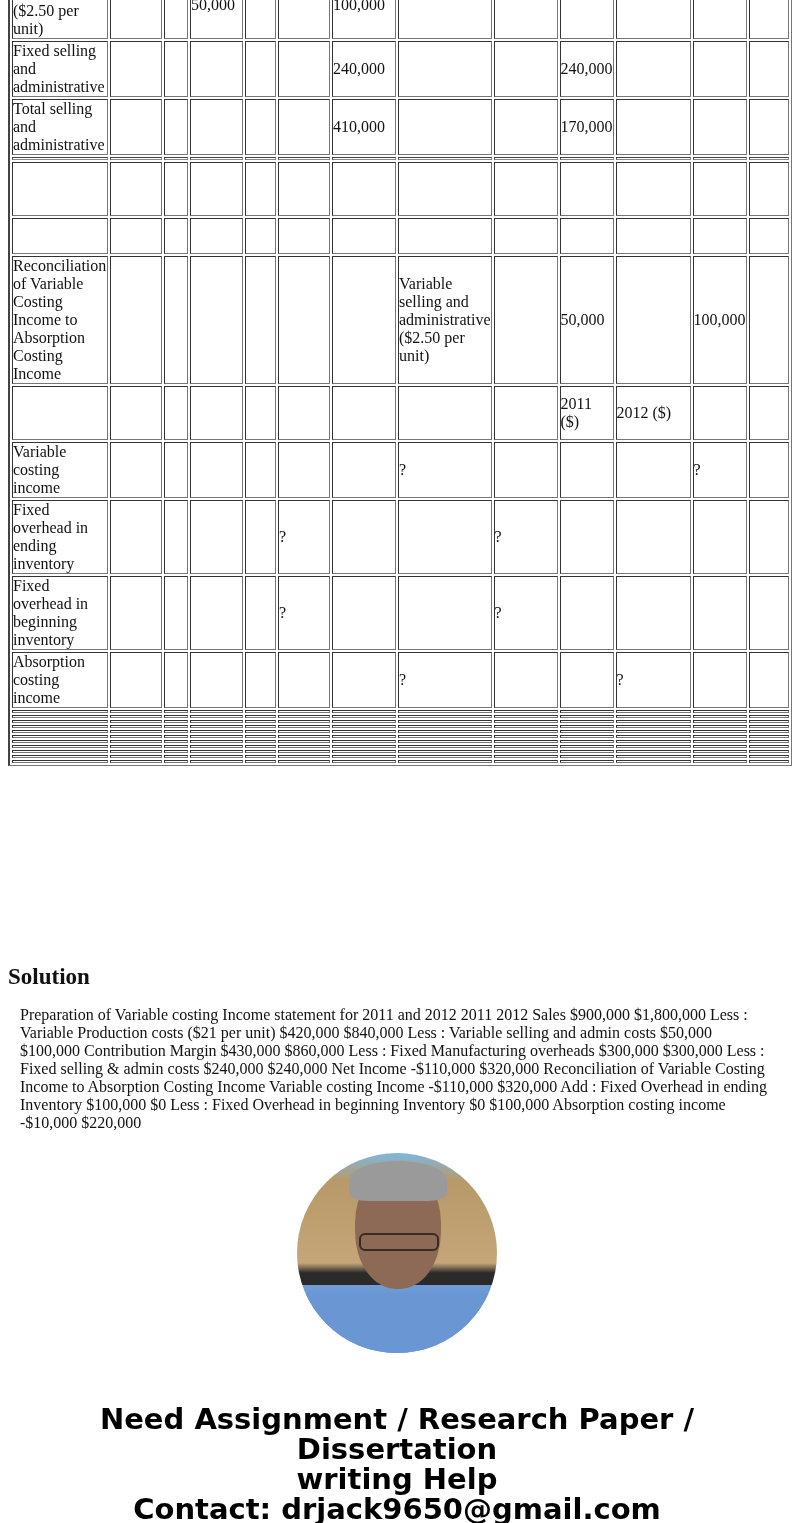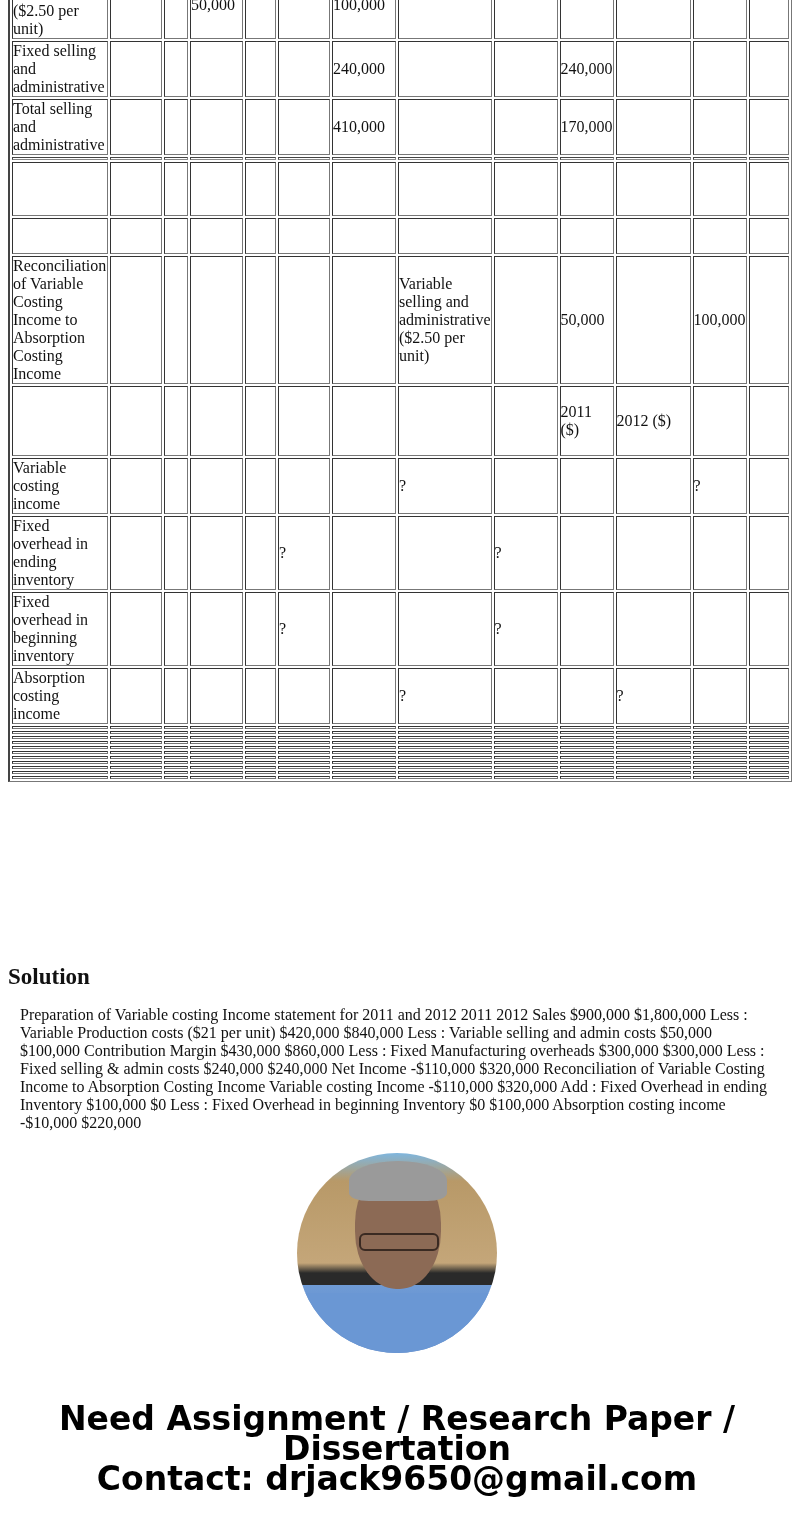--- a/index.html
+++ b/index.html
@@ -12,21 +12,21 @@
   .solution { position:absolute; left:8px; top:966px; width:780px; }
   .solution h3 { font-size:23px; font-weight:bold; margin:0 0 18px 0; line-height:22px; }
   .solution p { font-size:16px; line-height:18px; margin:12px; }
   .avatar { position:absolute; left:297px; top:1153px; width:200px; height:200px; border-radius:50%; overflow:hidden;
     background: radial-gradient(circle at 50% 38%, #8a6a55 0 22%, transparent 23%),
                 linear-gradient(180deg, #7fb6de 0%, #b89968 14%, #c4a679 55%, #2a2a2a 60%, #2a2a2a 66%, #6f9bd6 66%, #5d86c4 100%); }
   .avatar .face { position:absolute; left:58px; top:16px; width:86px; height:120px; border-radius:45% 45% 48% 48%; background:#8c6a55; }
   .avatar .hair { position:absolute; left:52px; top:8px; width:98px; height:40px; border-radius:50% 50% 20% 20%; background:#9a9a9a; }
   .avatar .glasses { position:absolute; left:62px; top:80px; width:80px; height:18px; border:2px solid #3a2a22; border-radius:6px; box-sizing:border-box; }
   .avatar .shirt { position:absolute; left:0; top:140px; width:200px; height:70px; background:#6a97d4; }
-  .promo { position:absolute; left:0; top:1404px; width:794px; text-align:center; font-family:"DejaVu Sans", sans-serif; font-weight:bold; font-size:33px; line-height:30px; color:#000; }
+  .promo { position:absolute; left:0; top:1404px; width:794px; text-align:center; font-family:"DejaVu Sans", sans-serif; font-weight:bold; font-size:29px; line-height:30px; color:#000; }
 </style>
 </head>
 <body>
 
 <div class="tablewrap">
 <table class="grid">
   <colgroup>
     <col style="width:96px">
         <col style="width:52px">
         <col style="width:24px">
@@ -141,21 +141,21 @@
           <td></td>
           <td></td>
           <td></td>
     <td>Variable selling and administrative ($2.50 per unit)</td>
     <td></td>
     <td>50,000</td>
     <td></td>
     <td>100,000</td>
     <td></td>
   </tr>
-  <tr style="height:70px">
+  <tr style="height:54px">
     <td></td>
           <td></td>
           <td></td>
           <td></td>
           <td></td>
           <td></td>
           <td></td>
           <td></td>
           <td></td>
     <td>2011 ($)</td>
@@ -399,14 +399,15 @@
 
 <div class="avatar">
   <div class="shirt"></div>
   <div class="face"></div>
   <div class="hair"></div>
   <div class="glasses"></div>
 </div>
 
 <div class="promo">
   <div>Need Assignment / Research Paper / Dissertation</div>
+  <div>writing Help</div>
   <div>Contact: drjack9650@gmail.com</div>
 </div>
 
 </body></html>

